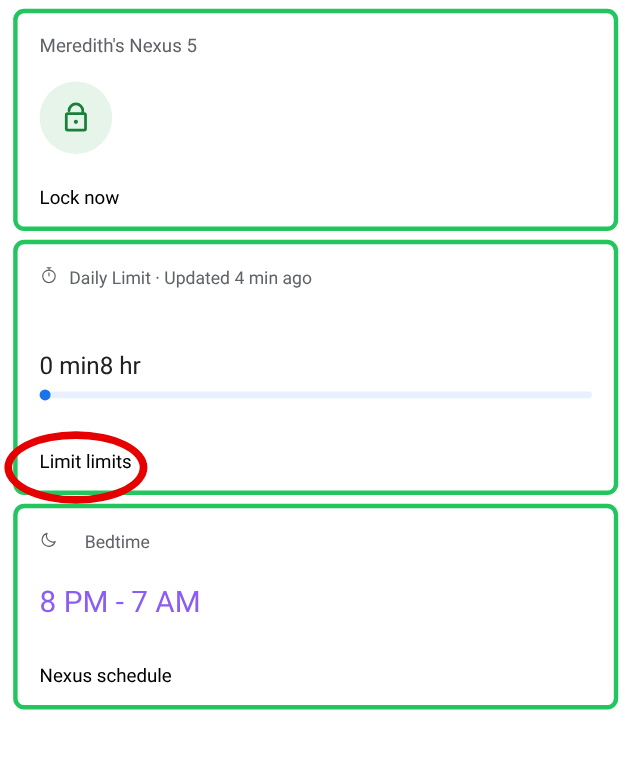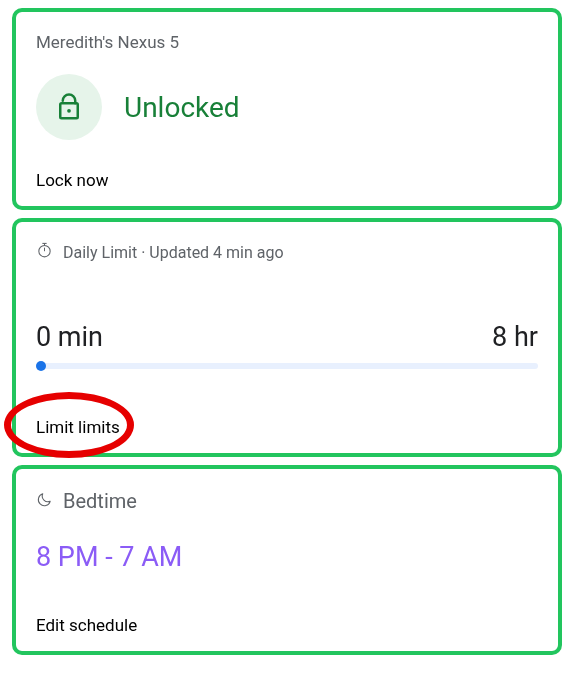--- a/index.html
+++ b/index.html
@@ -57,23 +57,22 @@
     .limit-header {
       display: flex;
       align-items: center;
       gap: 10px;
       color: #5f6368;
       font-size: 16px;
       margin-bottom: 58px;
     }
     .progress-labels {
       display: flex;
-      justify-content: space-between;
       color: #202124;
-      font-size: 27px;
+      font-size: 22px;
       margin-bottom: 10px;
     }
     .progress-track {
       height: 6px;
       background: #e8f0fe;
       border-radius: 3px;
       position: relative;
       margin-bottom: 48px;
     }
     .progress-dot {
@@ -82,23 +81,23 @@
       top: 50%;
       transform: translate(0, -50%);
       width: 10px;
       height: 10px;
       background: #1a73e8;
       border-radius: 50%;
     }
     .bedtime-header {
       display: flex;
       align-items: center;
-      gap: 10px;
+      gap: 24px;
       color: #5f6368;
-      font-size: 20px;
+      font-size: 16px;
       margin-bottom: 28px;
     }
     .bedtime-range {
       color: #8b5cf6;
       font-size: 27px;
       font-weight: 400;
       margin-bottom: 42px;
     }
     .annotation-ellipse {
       position: absolute;
@@ -116,21 +115,20 @@
 <div class="card">
   <div class="device-title">Meredith's Nexus 5</div>
   <div class="status-row">
     <div class="lock-icon-circle">
       <svg width="30" height="30" viewBox="0 0 24 24" fill="none">
         <path d="M17 9V7c0-2.76-2.24-5-5-5S7 4.24 7 7" stroke="#188038" stroke-width="2" fill="none" stroke-linecap="round"></path>
         <rect x="5" y="9" width="14" height="12" rx="1" stroke="#188038" stroke-width="2" fill="none"></rect>
         <circle cx="12" cy="15" r="1.5" fill="#188038"></circle>
       </svg>
     </div>
-    <div class="status-text">Unlocked</div>
   </div>
   <div class="link-button">Lock now</div>
 </div>
 
 <div class="card-wrapper">
   <div class="card">
     <div class="limit-header">
       <span>
         <svg width="17" height="17" viewBox="0 0 24 24" fill="none">
           <circle cx="12" cy="13" r="8" stroke="#5f6368" stroke-width="1.5" fill="none"></circle>
@@ -156,14 +154,14 @@
 <div class="card">
   <div class="bedtime-header">
     <span>
       <svg width="17" height="17" viewBox="0 0 24 24" fill="none">
         <path d="M20 14.5A8 8 0 0 1 9.5 4a8.5 8.5 0 1 0 10.5 10.5z" stroke="#5f6368" stroke-width="1.5" fill="none" stroke-linejoin="round"></path>
       </svg>
     </span>
     <span>Bedtime</span>
   </div>
   <div class="bedtime-range">8 PM - 7 AM</div>
-  <div class="link-button">Edit schedule</div>
+  <div class="link-button">Nexus schedule</div>
 </div>
 
 </body></html>

